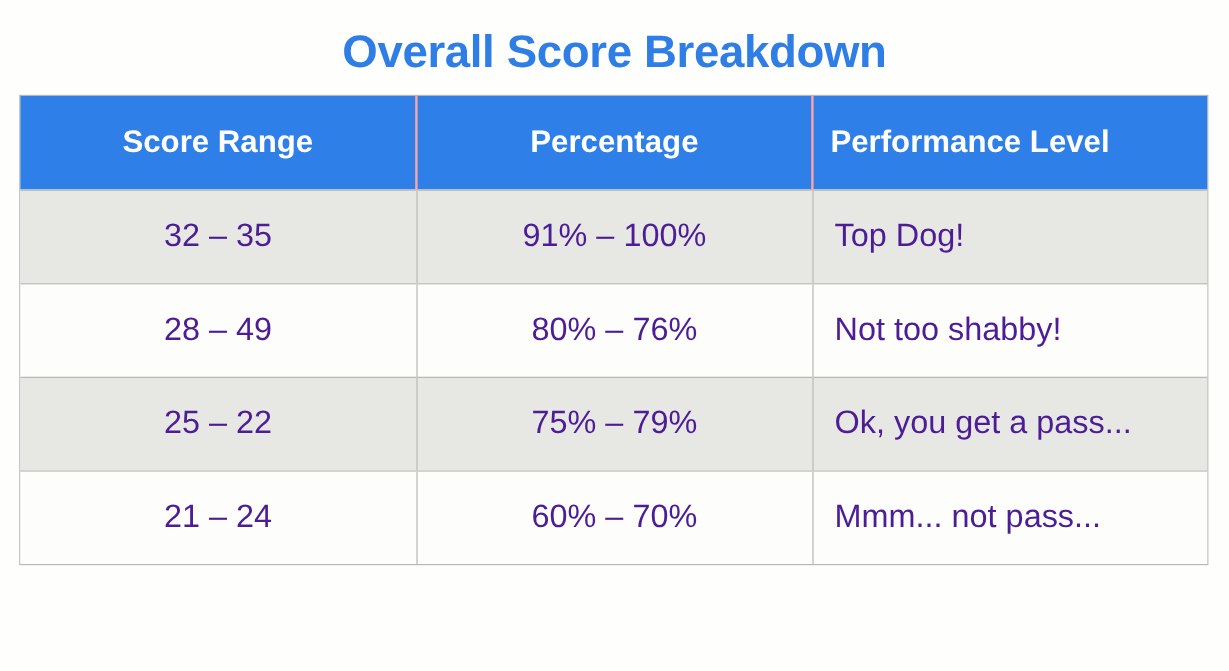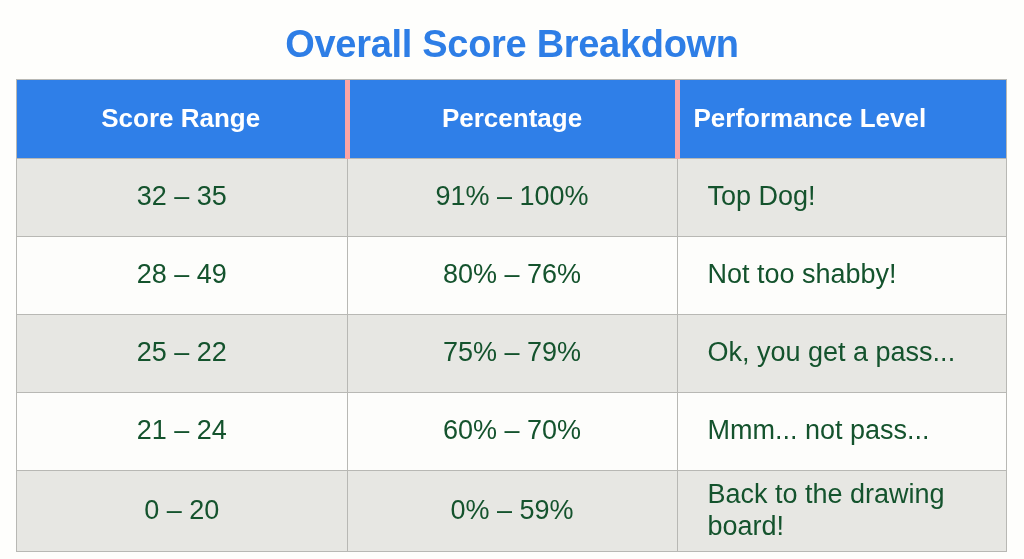--- a/index.html
+++ b/index.html
@@ -51,35 +51,35 @@
   table.score-table col.c2 { width: 330px; }
   table.score-table col.c3 { width: 329px; }
 
   table.score-table thead th {
     background: #2F7FE8;
     color: #FFFFFF;
     font-size: 26px;
     font-weight: bold;
     height: 78px;
     padding: 0 14px;
-    border-right: 5px solid #fca5a5;
+    border-right: 2px solid #fca5a5;
     box-sizing: border-box;
     font-family: "Liberation Sans", sans-serif;
   }
   table.score-table thead th:last-child {
     border-right: none;
   }
   th.align-center { text-align: center; }
   th.align-left   { text-align: left; margin-top: 37px; }
 
   table.score-table tbody td {
     font-size: 27px;
-    color: #14532d;
+    color: #4c1d95;
     height: 78px;
-    padding: 4px 30px;
+    padding: 4px 18px;
     border-right: 1px solid #B8B8B4;
     border-top: 1px solid #B8B8B4;
     box-sizing: border-box;
     font-family: "Liberation Sans", sans-serif;
     line-height: 1.18;
     vertical-align: middle;
   }
   table.score-table tbody td:last-child {
     border-right: none;
   }
@@ -130,23 +130,18 @@
           <td class="align-center">75% – 79%</td>
           <td class="align-left">Ok, you get a pass...</td>
         </tr>
 
         <tr class="row-plain">
           <td class="align-center">21 – 24</td>
           <td class="align-center">60% – 70%</td>
           <td class="align-left">Mmm... not pass...</td>
         </tr>
 
-        <tr class="row-shaded row-tall">
-          <td class="align-center">0 – 20</td>
-          <td class="align-center">0% – 59%</td>
-          <td class="align-left">Back to the drawing board!</td>
-        </tr>
 
       </tbody>
     </table>
   </div>
 
 </div>
 
 </body></html>

